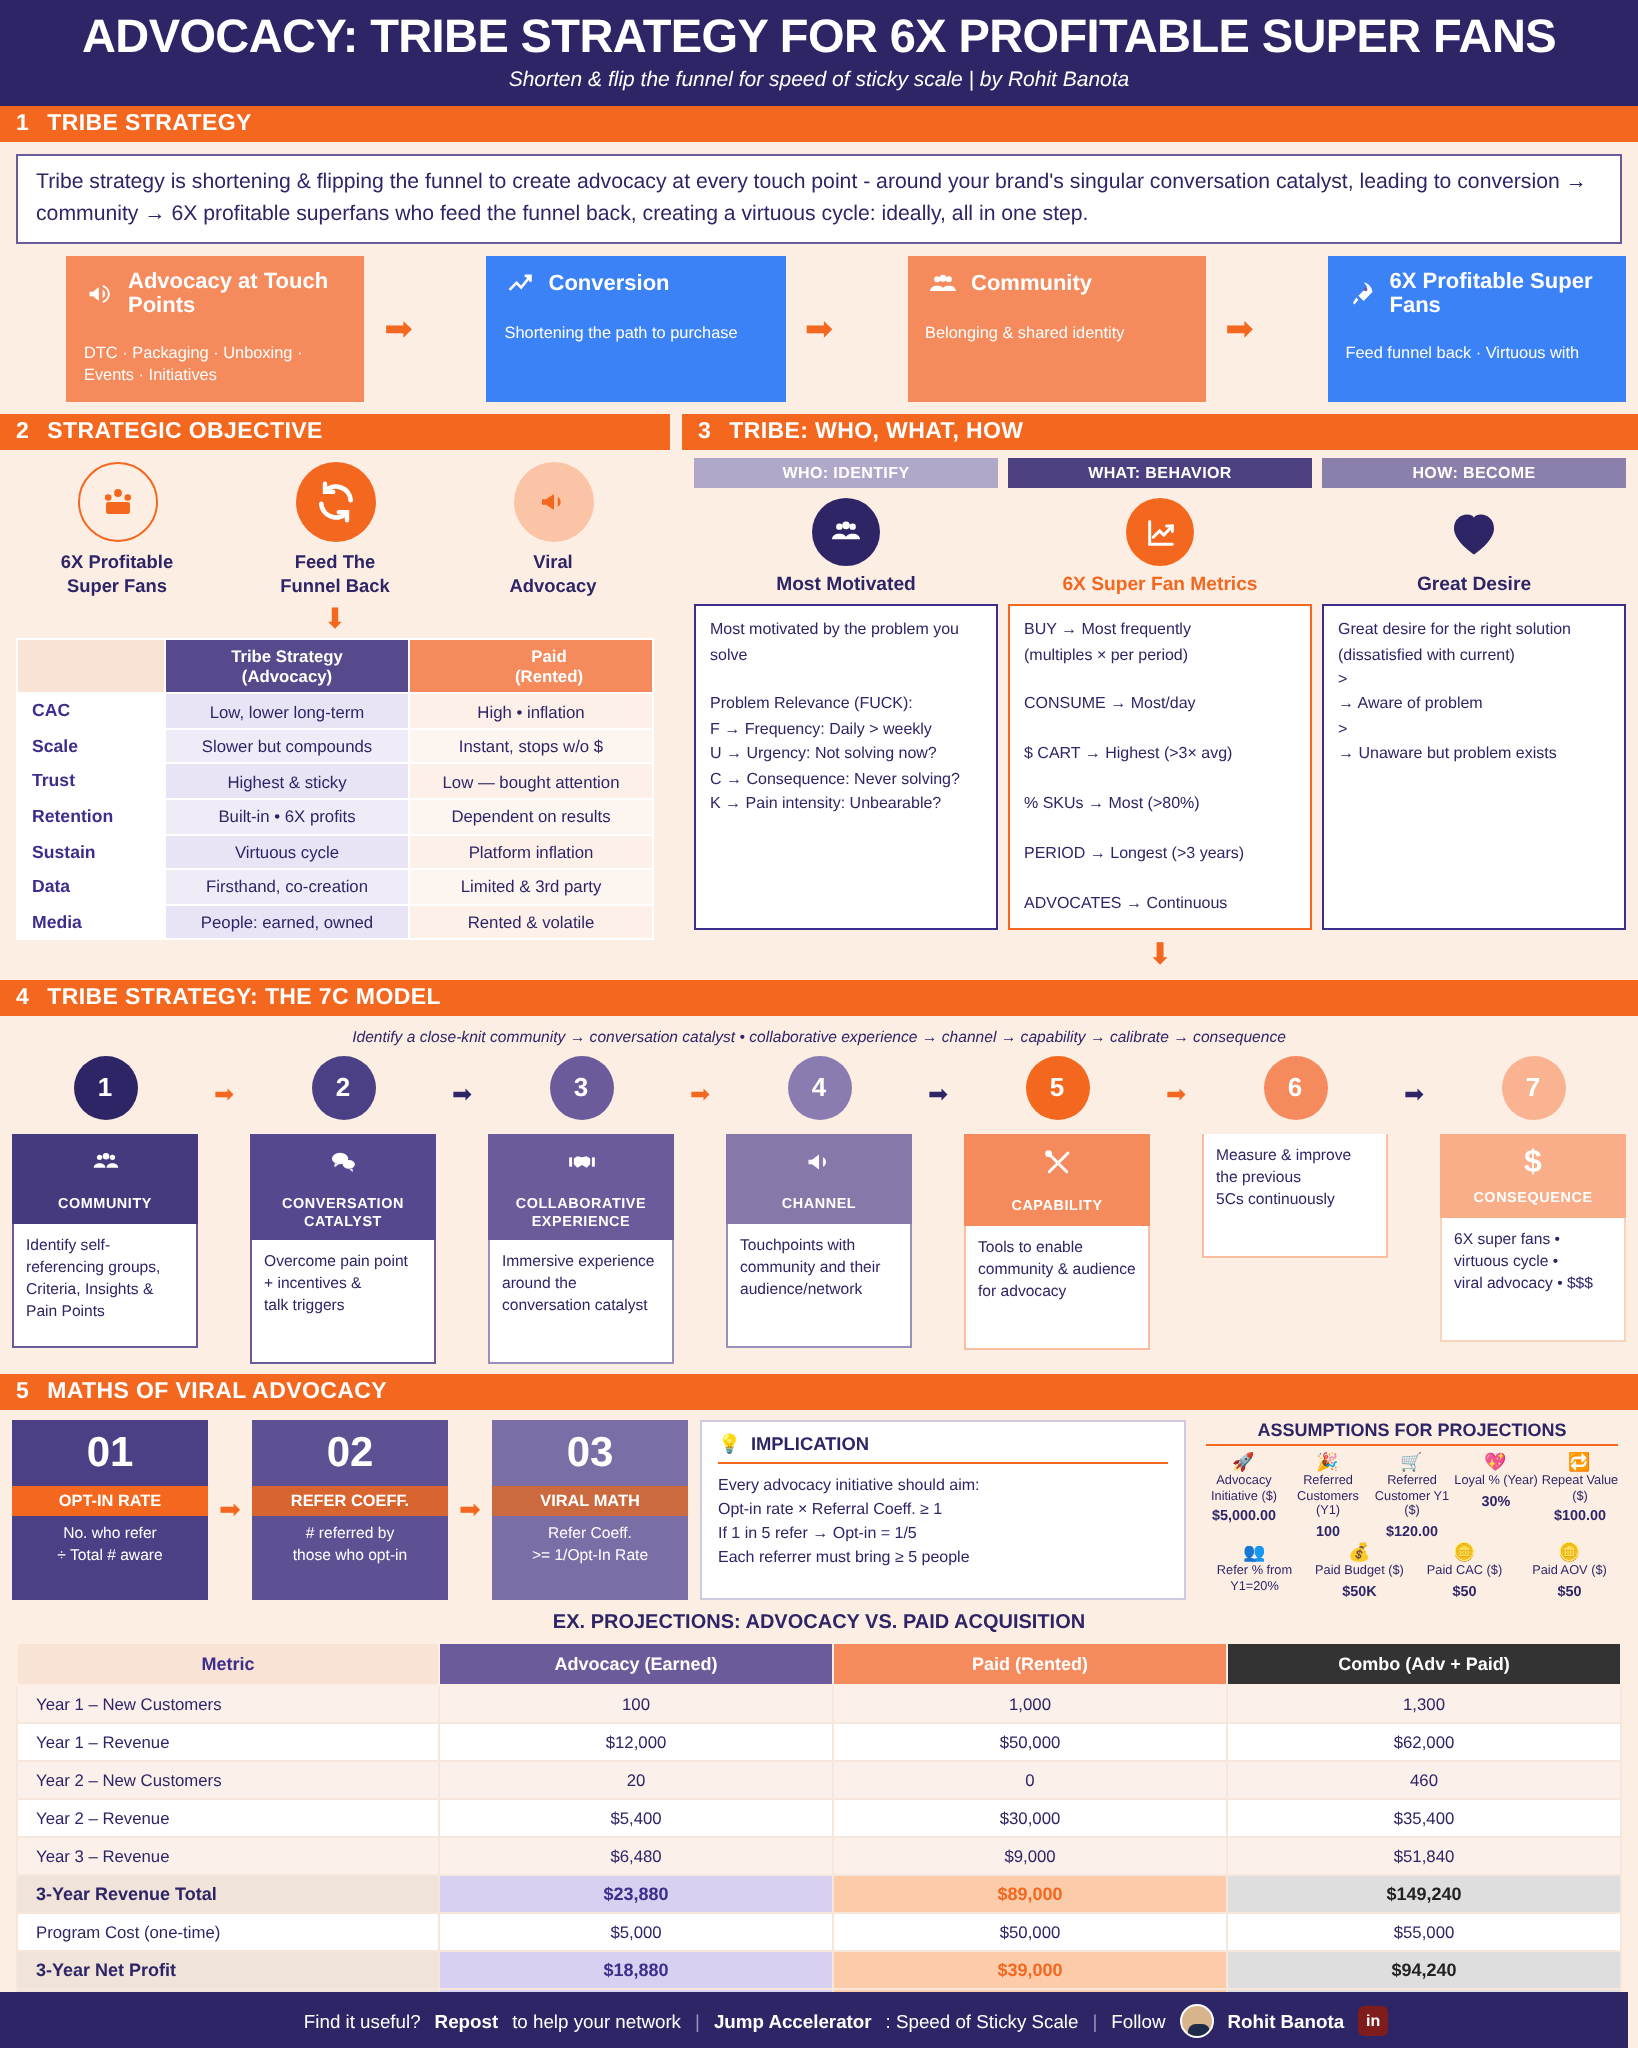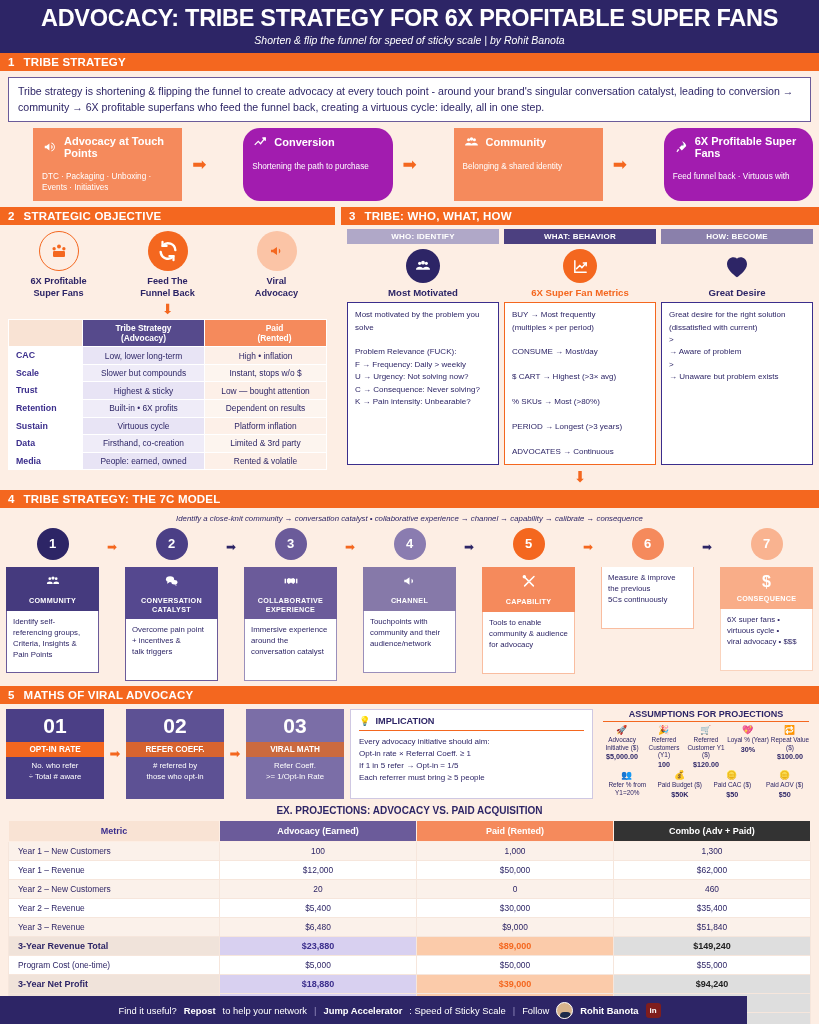--- a/index.html
+++ b/index.html
@@ -35,21 +35,21 @@
   .intro {
     margin: 6px 8px 0; background: #fff; border: 1.5px solid #6b5b9a;
     padding: 6px 9px; font-size: 10.6px; line-height: 1.45; color: #2d2566;
   }
   .flowrow { display: flex; align-items: stretch; margin: 6px 6px 0; gap: 0; }
   .flowcard {
     flex: 1; padding: 7px 9px 8px; color: #fff; min-height: 56px;
     display: flex; flex-direction: column; margin-left: 27px;
   }
   .flowcard.orange { background: #f58a5c; }
-  .flowcard.purple { background: #a21caf; border-radius: 17px; }
+  .flowcard.purple { background: #3b82f6; }
   .flowcard .ftop { display: flex; align-items: center; gap: 6px; }
   .flowcard .ftitle { font-size: 11px; font-weight: bold; }
   .flowcard .fdesc { font-size: 8.2px; margin-top: 12px; line-height: 1.35; }
   .flowarrow {
     width: 34px; display: flex; align-items: center; justify-content: center;
     color: #f4671f; font-size: 17px; line-height: 1;
   }
   .ficon svg { display: block; }
 
   
@@ -179,21 +179,21 @@
   table.proj td.lbl { text-align: left; padding-left: 9px; color: #2d2566; }
   tr.alt td { background: #fbf1ea; }
   tr.norm td { background: #ffffff; }
   tr.hl td.lbl { background: #f0e3da; font-weight: bold; font-size: 9px; }
   tr.hl td.c1 { background: #d8d0f0; color: #3b2e8c; font-weight: bold; font-size: 9px; }
   tr.hl td.c2 { background: #fbcbaa; color: #f4671f; font-weight: bold; font-size: 9px; }
   tr.hl td.c3 { background: #dedede; color: #222; font-weight: bold; font-size: 9px; }
 
   
   .footer {
-    position: absolute; bottom: 0; left: 0; width: 747px; height: 28px;
+    position: absolute; bottom: 0; left: 0; width: 814px; height: 28px;
     background: #2d2566; color: #fff; display: flex; align-items: center;
     justify-content: center; gap: 7px; font-size: 9.4px; padding-left: 32px;
   }
   .footer b { font-weight: bold; }
   .fsep { color: #9a93c4; }
   .avatar {
     width: 17px; height: 17px; border-radius: 50%; background: #d7b48c;
     border: 1.3px solid #fff; display:inline-block; position: relative; overflow: hidden;
   }
   .avatar::after {

